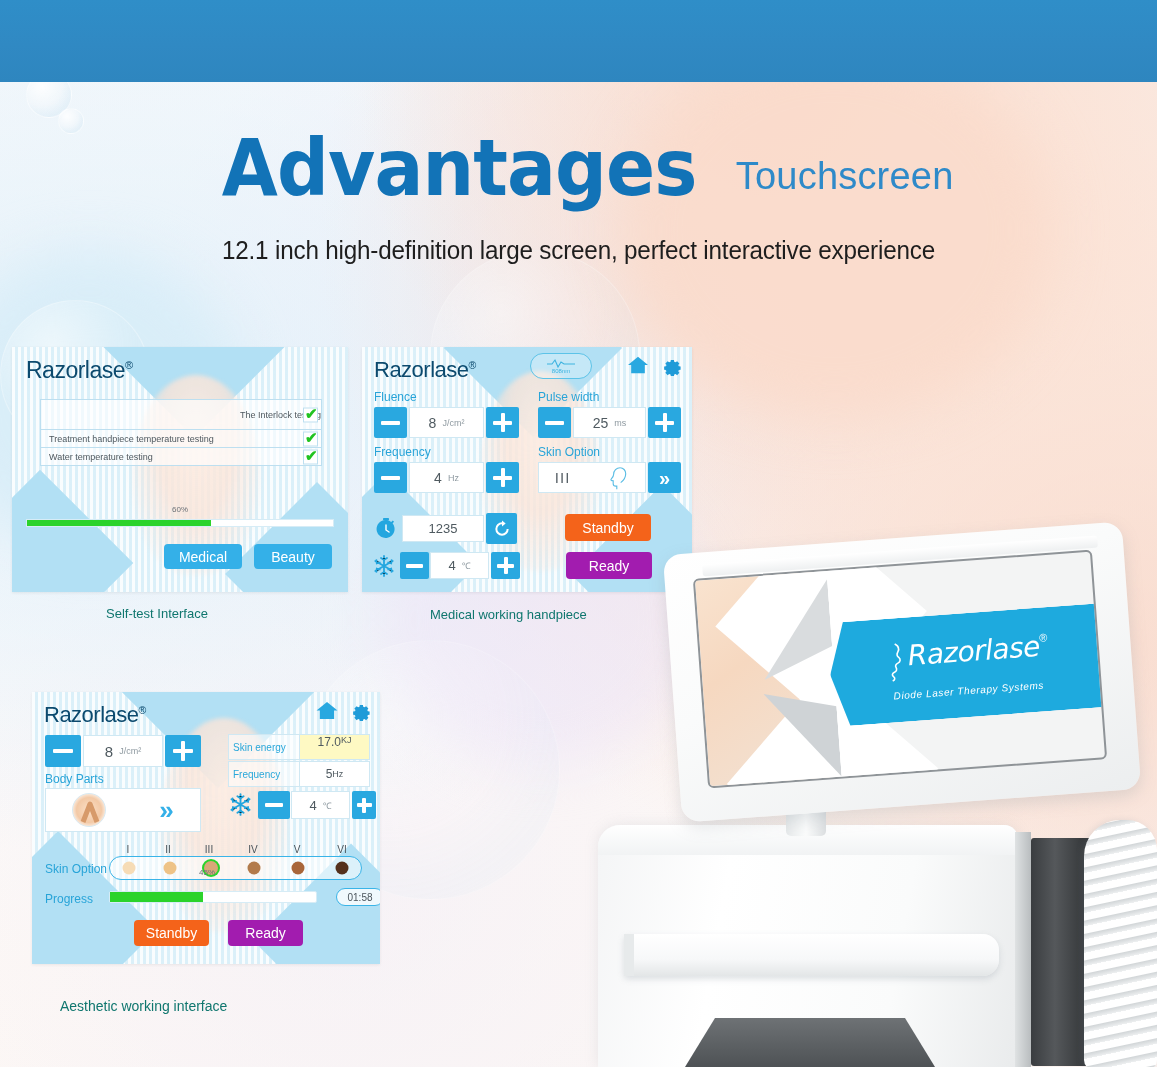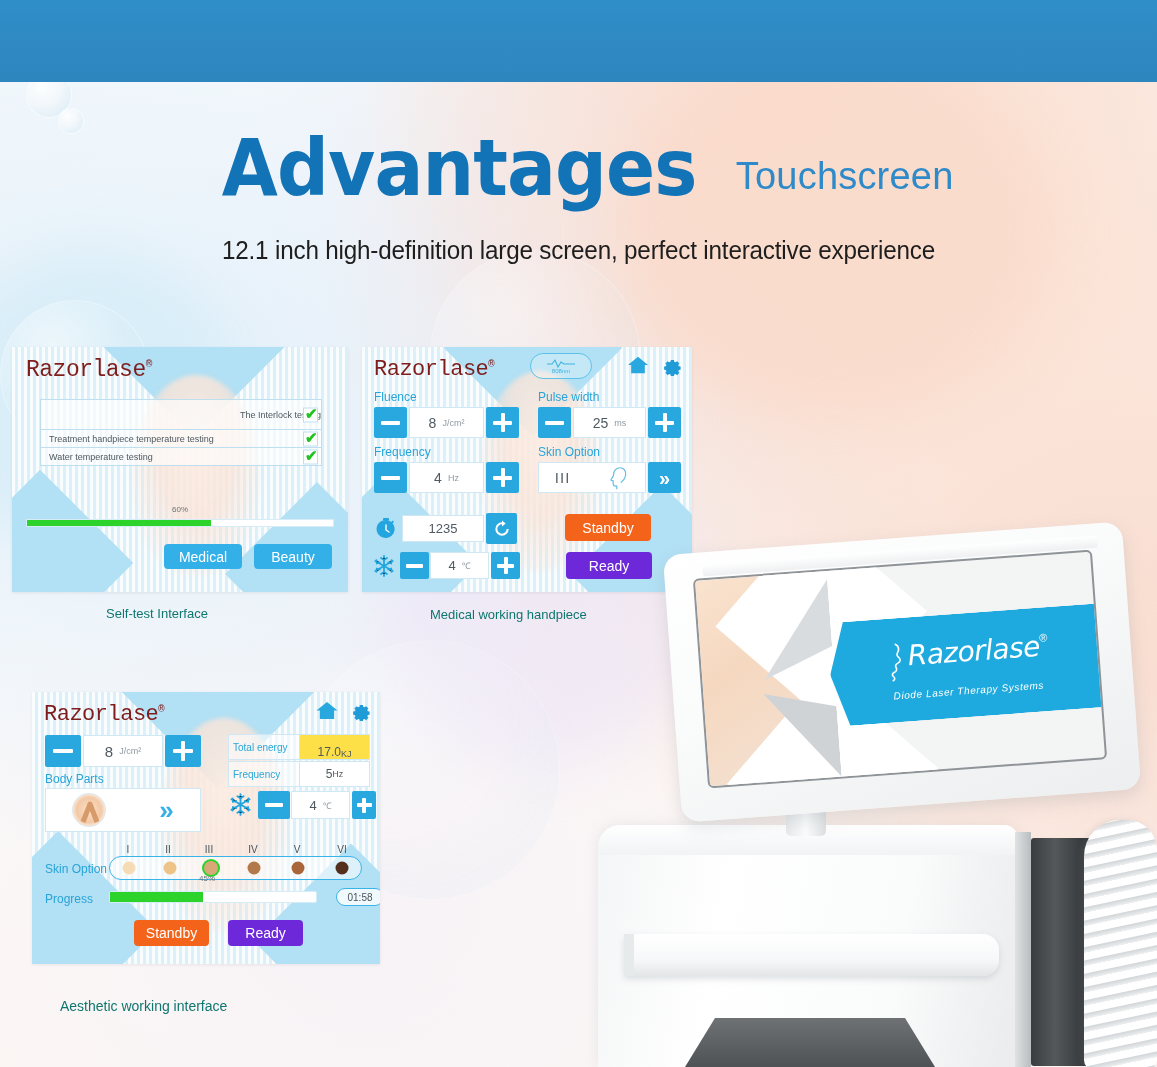--- a/index.html
+++ b/index.html
@@ -95,22 +95,22 @@
   .face-photo {
     position: absolute;
     border-radius: 50% 50% 45% 45%;
     background:
       radial-gradient(ellipse at 50% 34%, rgba(252,236,226,0.95) 0%, rgba(250,228,216,0.8) 40%, rgba(248,226,214,0.25) 68%, rgba(255,255,255,0) 82%);
     filter: blur(2px);
   }
 
   .brandlogo {
     position: absolute;
-    font-family: Liberation Mono, monospace;
-    color: #7f1d1d;
+    font-family: Liberation Sans, sans-serif;
+    color: #0c4a6e;
     font-weight: normal;
     letter-spacing: -0.5px;
   }
   .brandlogo .reg { font-size: 0.48em; vertical-align: super; }
 
   
   .fieldlabel { position: absolute; color: #28a4d8; }
   .valuebox {
     position: absolute;
     background: #ffffff;
@@ -132,21 +132,21 @@
   .chev { color: #fff; font-size: 20px; line-height: 1; }
 
   .pillbtn {
     position: absolute;
     display: flex; align-items: center; justify-content: center;
     border-radius: 4px;
     color: #ffffff;
   }
   .pillbtn.blue { background: #34b0e8; }
   .pillbtn.orange { background: #f4631a; }
-  .pillbtn.grey { background: #6d28d9; color: #ffffff; }
+  .pillbtn.grey { background: #a21caf; color: #ffffff; }
 
   
   .sflist { position: absolute; background: rgba(255,255,255,0.0); }
   .sfrow {
     position: relative;
     border: 1px solid #bddff0;
     background: rgba(255,255,255,0.62);
     display: flex; align-items: center;
     margin-bottom: -1px;
   }
@@ -398,22 +398,22 @@
   <div class="valuebox" style="left:51px;top:43px;width:80px;height:32px;font-size:15px;">
     <span>8</span>
       <span class="unit" style="font-size:9px;">J/cm²</span>
   </div>
   <div class="btn-sq" style="left:133px;top:43px;width:36px;height:32px;">
     <span class="plusbar-h" style="width:20px;height:4px;"></span>
       <span class="plusbar-v" style="width:4px;height:20px;"></span>
   </div>
 
   <div style="position:absolute;left:196px;top:42px;width:142px;height:26px;display:flex;">
-    <span style="flex:0 0 72px;background:rgba(255,255,255,0.55);border:1px solid #cfe8f3;color:#29a7da;font-size:10px;display:flex;align-items:center;padding-left:4px;">Total energy</span>
-    <span style="flex:1;background:#fde047;border:1px solid #cfe8f3;border-left:none;color:#4f5a60;font-size:12px;display:flex;align-items:flex-end;justify-content:center;">
+    <span style="flex:0 0 72px;background:rgba(255,255,255,0.55);border:1px solid #cfe8f3;color:#29a7da;font-size:10px;display:flex;align-items:center;padding-left:4px;">Skin energy</span>
+    <span style="flex:1;background:#fef9c3;border:1px solid #cfe8f3;border-left:none;color:#4f5a60;font-size:12px;display:flex;align-items:flex-start;justify-content:center;">
       <span>17.0</span>
         <span class="unit" style="font-size:9px;">KJ</span>
     </span>
   </div>
   <div style="position:absolute;left:196px;top:69px;width:142px;height:26px;display:flex;">
     <span style="flex:0 0 72px;background:rgba(255,255,255,0.55);border:1px solid #cfe8f3;color:#29a7da;font-size:10px;display:flex;align-items:center;padding-left:4px;">Frequency</span>
     <span style="flex:1;background:#fff;border:1px solid #cfe8f3;border-left:none;color:#4f5a60;font-size:12px;display:flex;align-items:center;justify-content:center;">
       <span>5</span>
         <span class="unit" style="font-size:9px;">Hz</span>
     </span>
@@ -460,21 +460,21 @@
   <div class="dotbar" style="left:77px;top:164px;width:253px;height:24px;">
     <span class="skindot" style="left:19px;width:13px;height:13px;background:#f6dcb6;"></span>
     <span class="skindot" style="left:60px;width:13px;height:13px;background:#eec387;"></span>
     <span class="skindot sel" style="left:101px;width:14px;height:14px;background:#d9a878;"></span>
     <span class="skindot" style="left:144px;width:13px;height:13px;background:#b27a4a;"></span>
     <span class="skindot" style="left:188px;width:13px;height:13px;background:#a9663a;"></span>
     <span class="skindot" style="left:232px;width:13px;height:13px;background:#54301c;"></span>
   </div>
 
   <span class="fieldlabel" style="left:13px;top:200px;font-size:12px;">Progress</span>
-  <div class="progress-pct" style="left:155px;top:182px;width:40px;font-size:8px;">45%</div>
+  <div class="progress-pct" style="left:155px;top:176px;width:40px;font-size:8px;">45%</div>
   <div class="progress-track" style="left:77px;top:199px;width:208px;height:12px;border-radius:2px;">
     <div class="progress-fill" style="width:45%;"></div>
   </div>
   <div class="timerbadge" style="left:292px;top:196px;width:48px;height:18px;font-size:10px;">01:58</div>
 
   <div class="pillbtn orange" style="left:102px;top:228px;width:75px;height:26px;font-size:14px;">Standby</div>
   <div class="pillbtn grey" style="left:196px;top:228px;width:75px;height:26px;font-size:14px;">Ready</div>
 </div>
 <div class="caption" style="left:60px;top:998px;font-size:14px;">Aesthetic working interface</div>
 

